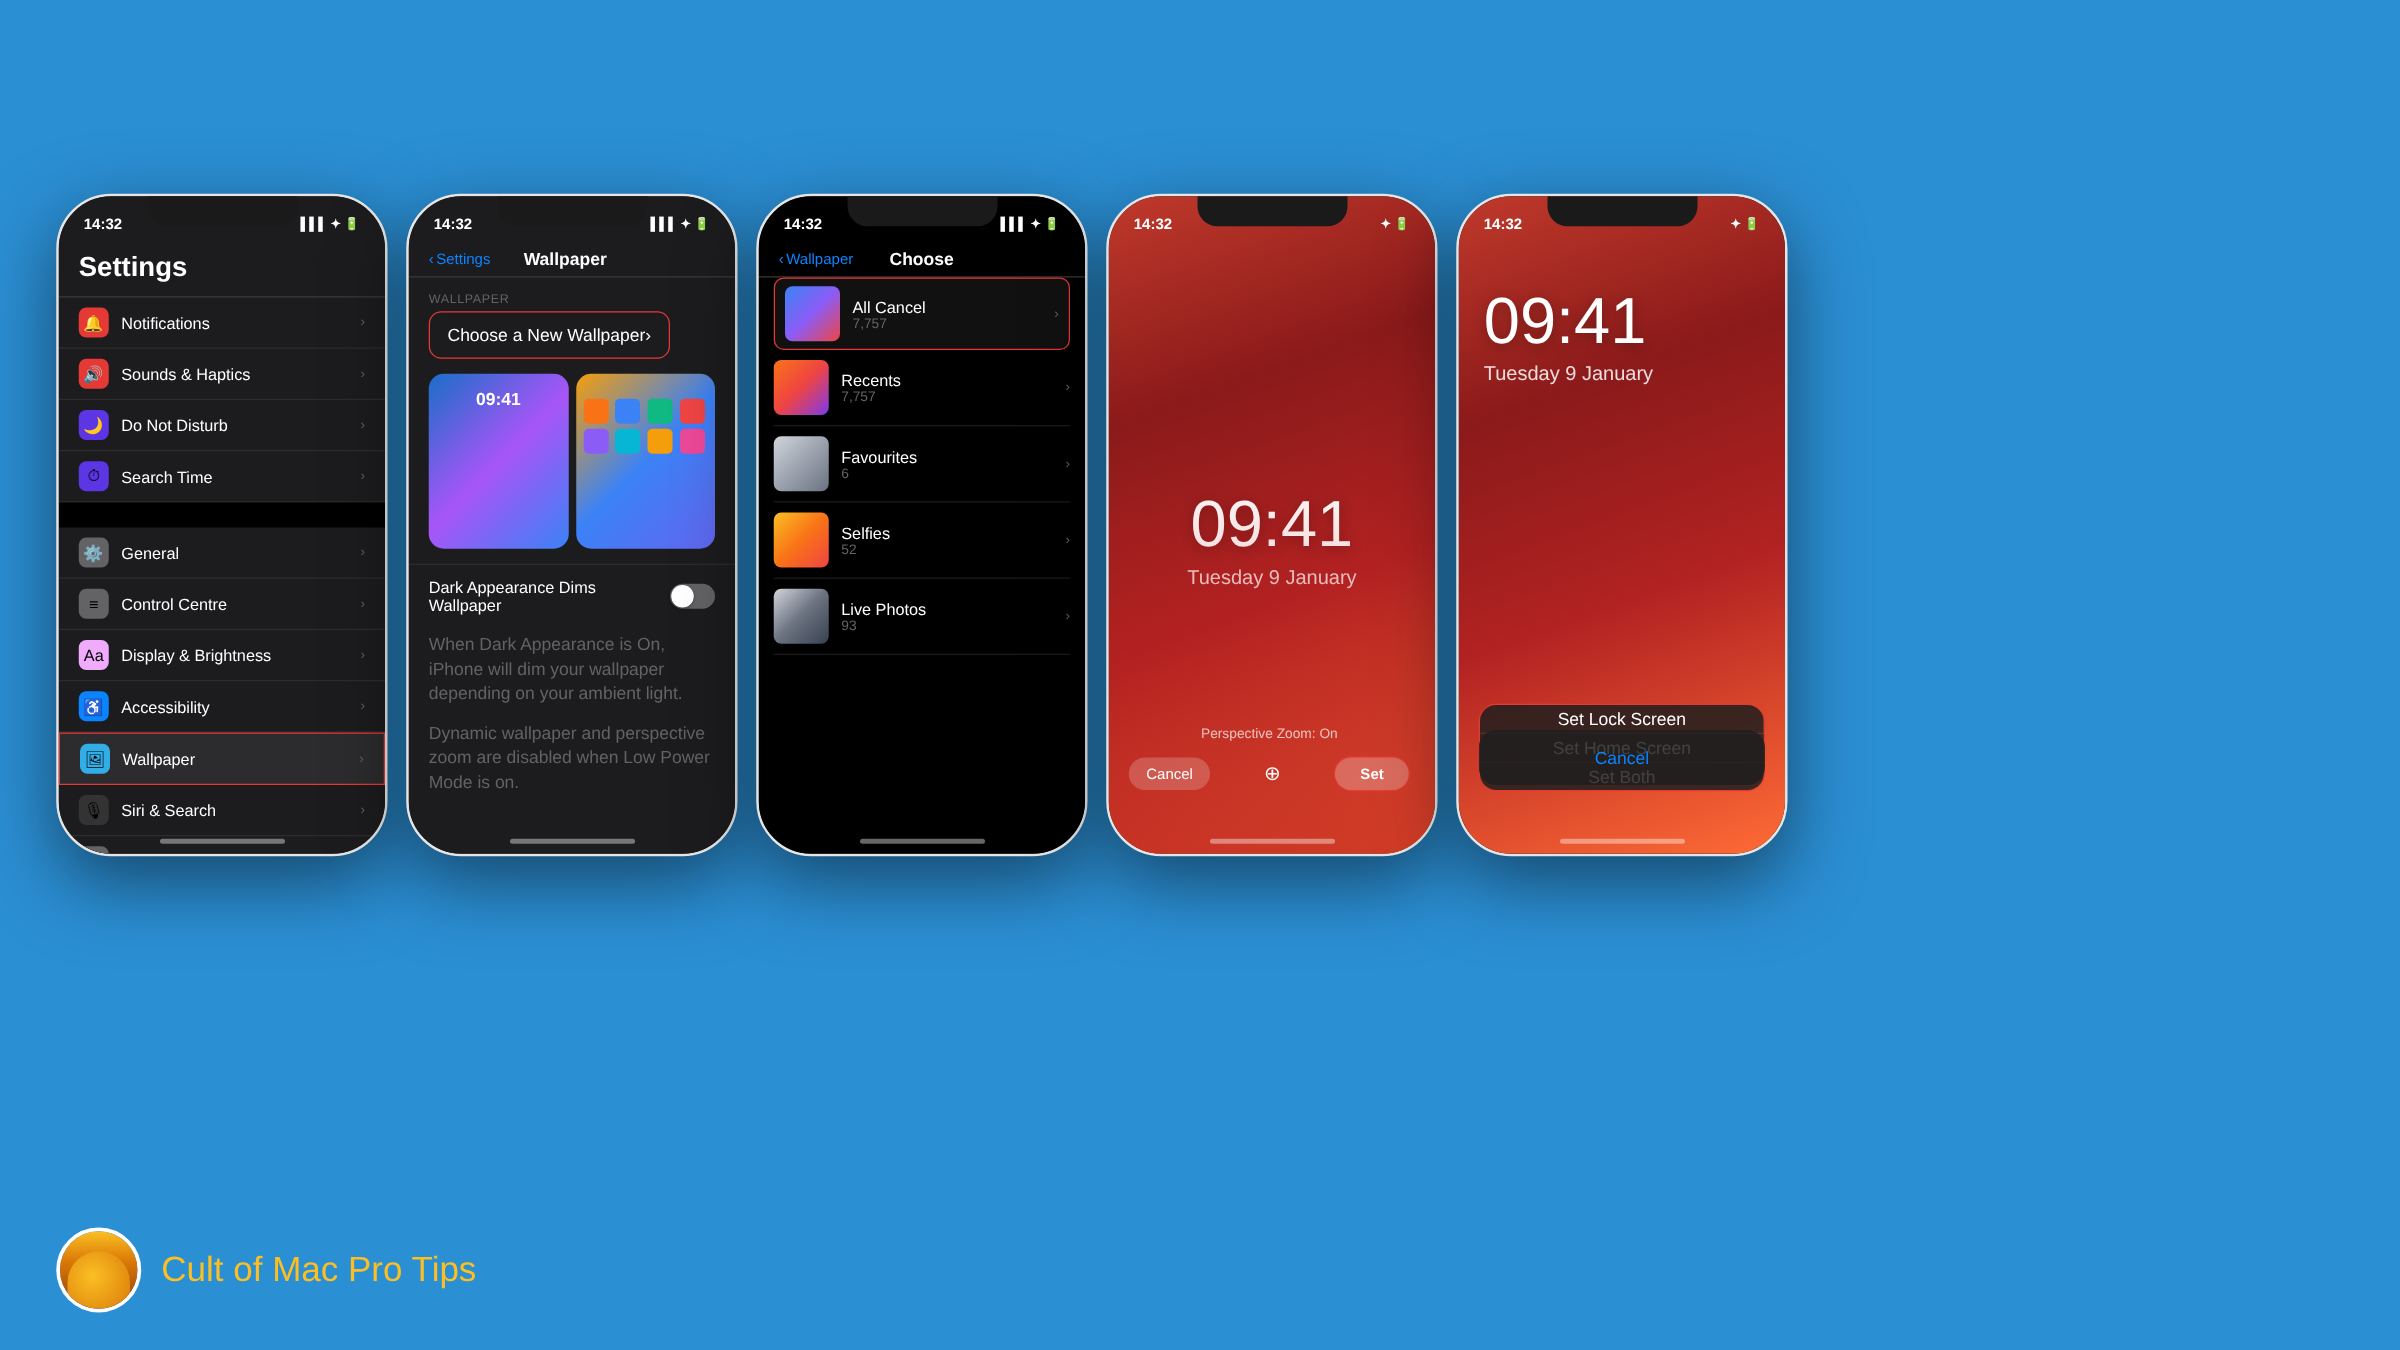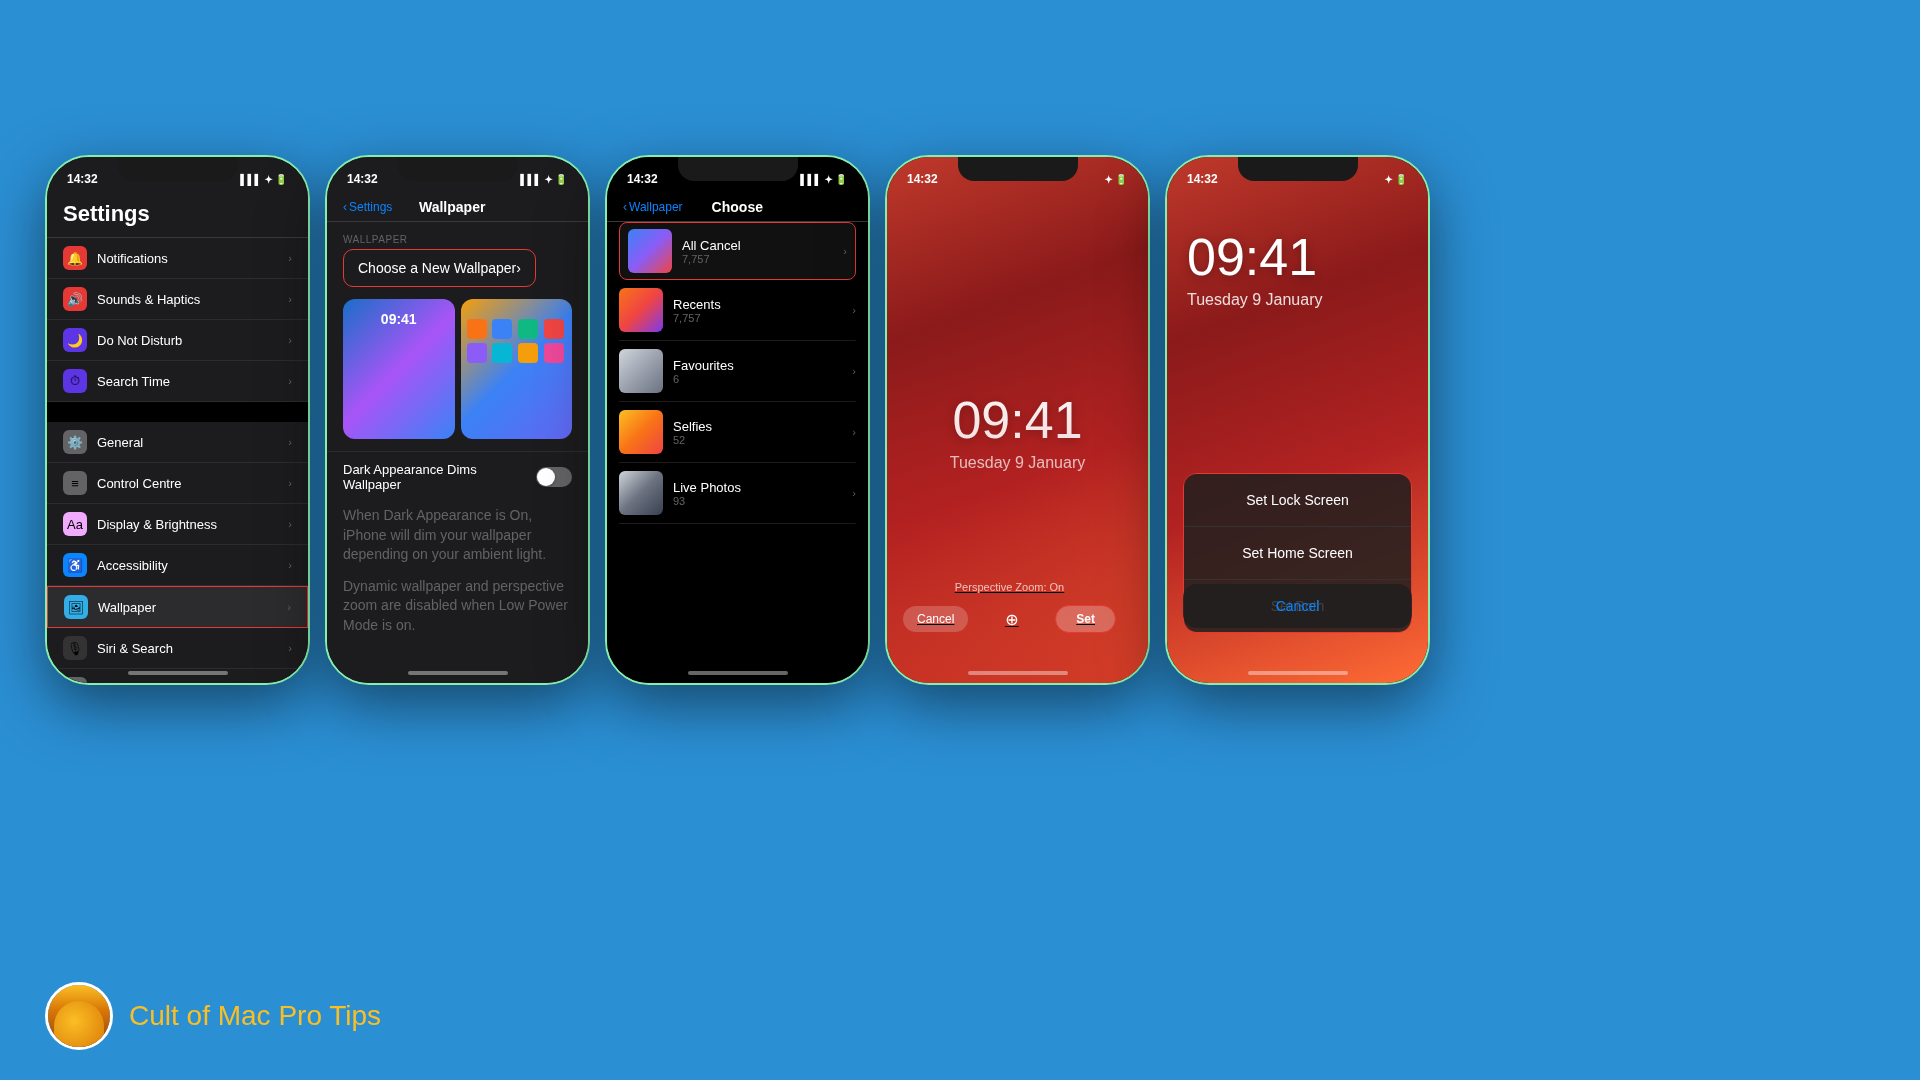--- a/index.html
+++ b/index.html
@@ -10,21 +10,21 @@
       font-family: -apple-system, BlinkMacSystemFont, 'SF Pro Display', 'Helvetica Neue', sans-serif;
       overflow: hidden;
       position: relative;
     }
 
     
     .phone {
       position: absolute;
       background: #1a1a1a;
       border-radius: 44px;
-      border: 2px solid #86efac;
+      border: 2px solid #e5e5e5;
       overflow: hidden;
       box-shadow: 0 20px 60px rgba(0,0,0,0.5);
     }
     .phone-screen {
       width: 100%;
       height: 100%;
       overflow: hidden;
       position: relative;
     }
     .notch {
@@ -276,23 +276,22 @@
     }
     .lock-date {
       font-size: 16px;
       color: rgba(255,255,255,0.85);
       margin-top: 4px;
     }
     .bottom-bar {
       position: absolute;
       bottom: 50px;
       left: 0;
-      right: 16px;
+      right: 4px;
       padding: 0 16px;
-      text-decoration: underline;
     }
     .zoom-label {
       text-align: center;
       color: rgba(255,255,255,0.7);
       font-size: 11px;
       margin-bottom: 12px;
     }
     .bottom-actions {
       display: flex;
       align-items: center;
@@ -334,21 +333,21 @@
       bottom: 50px;
       left: 16px;
       right: 16px;
       border: 1.5px solid #e53935;
       border-radius: 14px;
       overflow: hidden;
     }
     .set-option-btn {
       display: block;
       width: 100%;
-      padding: 18px;
+      padding: 3px;
       background: rgba(30,30,30,0.85);
       border: none;
       border-bottom: 0.5px solid #333;
       color: white;
       font-size: 14px;
       cursor: pointer;
       text-align: center;
       backdrop-filter: blur(10px);
     }
     .set-option-btn:last-child { border-bottom: none; }

